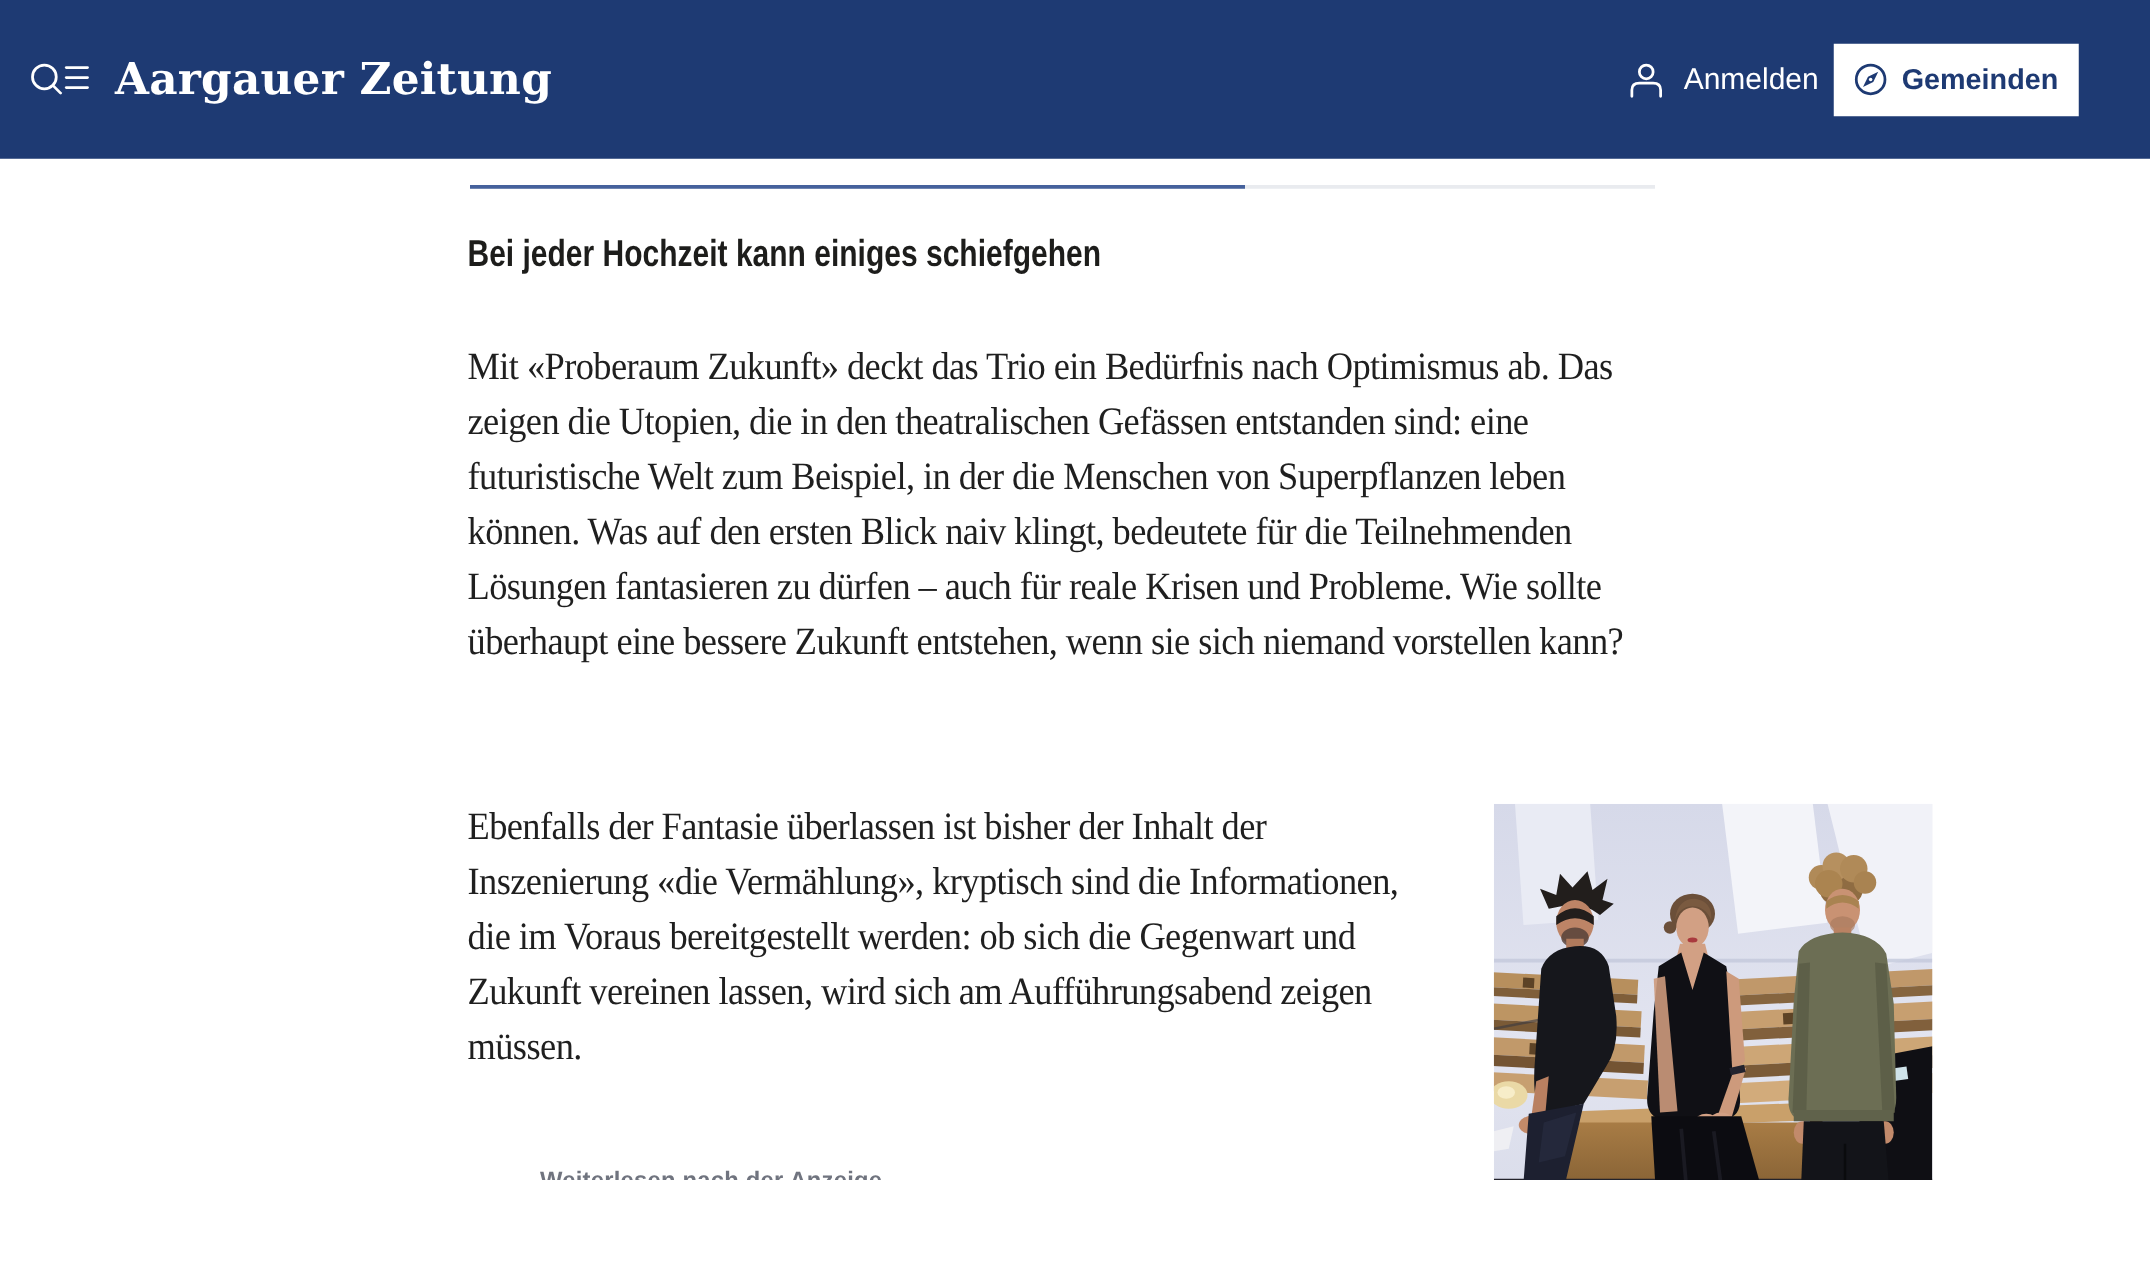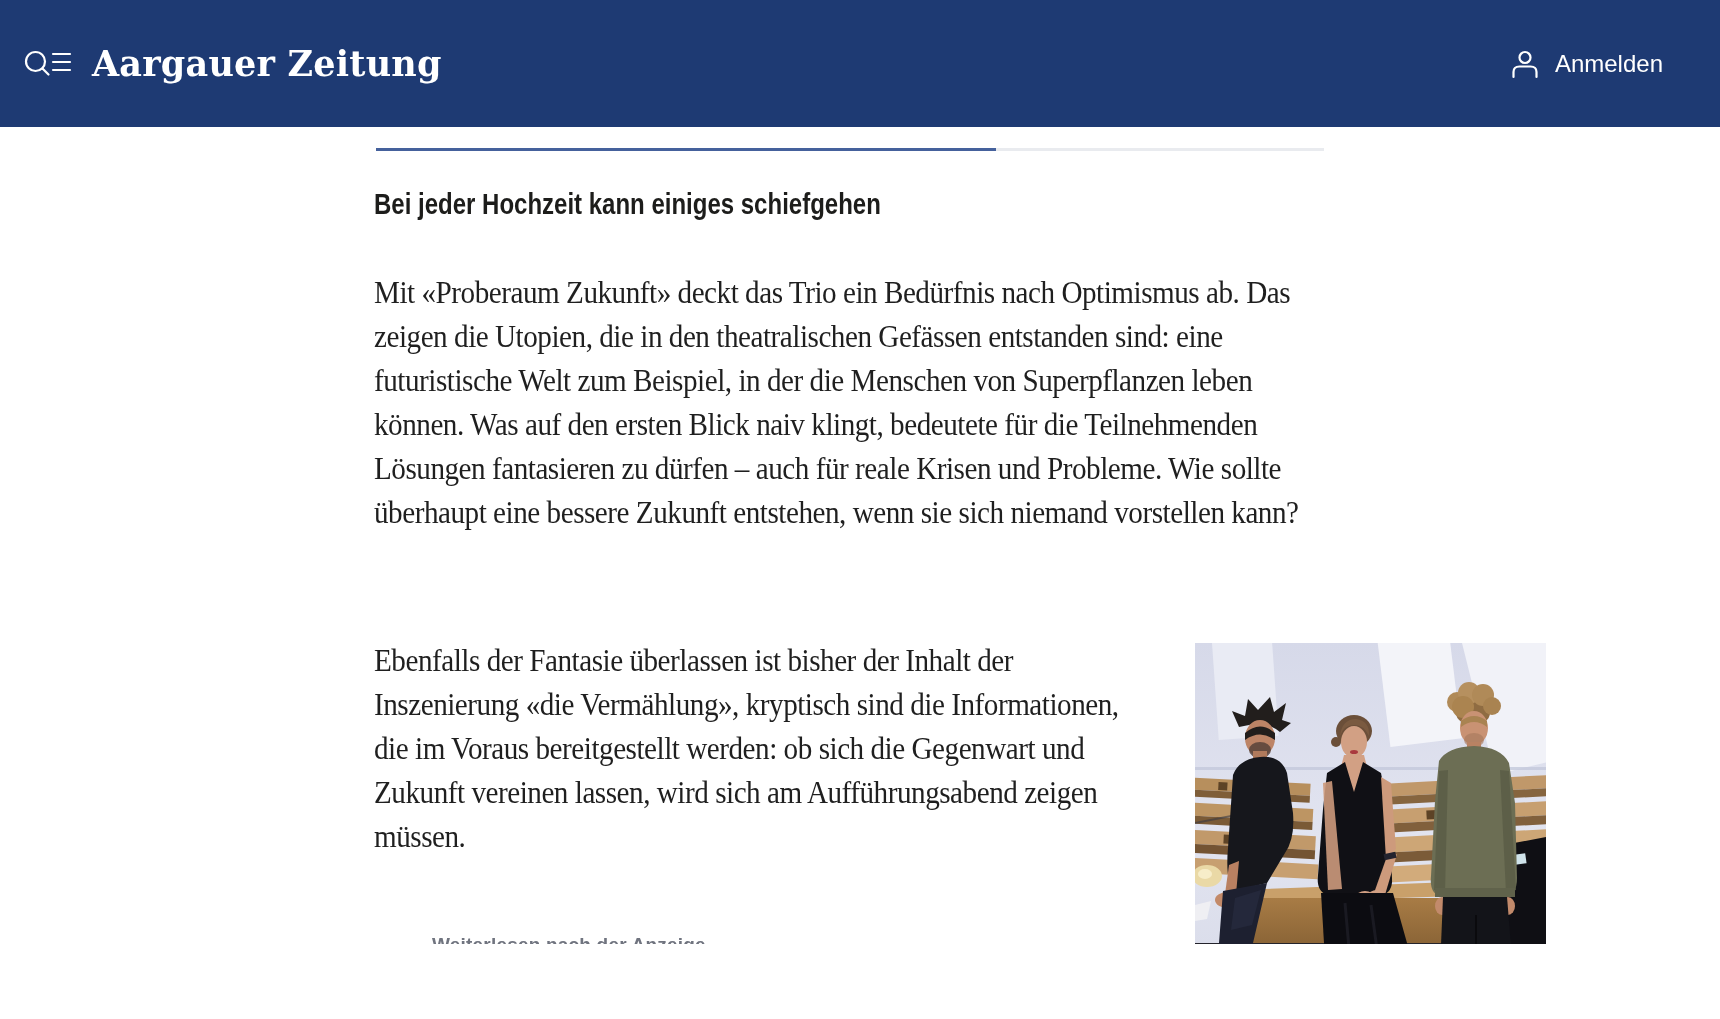--- a/index.html
+++ b/index.html
@@ -64,20 +64,28 @@
       <div class="login">
         <svg class="user-icon" viewBox="0 0 32 32">
           <g fill="none" stroke="#ffffff" stroke-width="2.2" stroke-linecap="round">
             <circle cx="16" cy="9.5" r="5.5"></circle>
             <path d="M4.5 29 L4.5 24 Q4.5 18.5 10.5 18.5 L21.5 18.5 Q27.5 18.5 27.5 24 L27.5 29"></path>
           </g>
         </svg>
         <span>Anmelden</span>
       </div>
 
+      <button class="btn-gemeinden">
+        <svg class="compass-icon" viewBox="0 0 27 27">
+          <circle cx="13.5" cy="13.5" r="11.5" fill="none" stroke="#1e3a73" stroke-width="2.2"></circle>
+          <path d="M19.6 7.4 L15.6 15.6 L7.4 19.6 L11.4 11.4 Z" fill="#1e3a73"></path>
+          <circle cx="13.5" cy="13.5" r="1.4" fill="#ffffff"></circle>
+        </svg>
+        <span>Gemeinden</span>
+      </button>
     </div>
   </header>
 
   <main>
 
     <div class="divider">
       <div class="divider-blue"></div>
     </div>
 
     <h2 class="subheading">Bei jeder Hochzeit kann einiges schiefgehen</h2>

